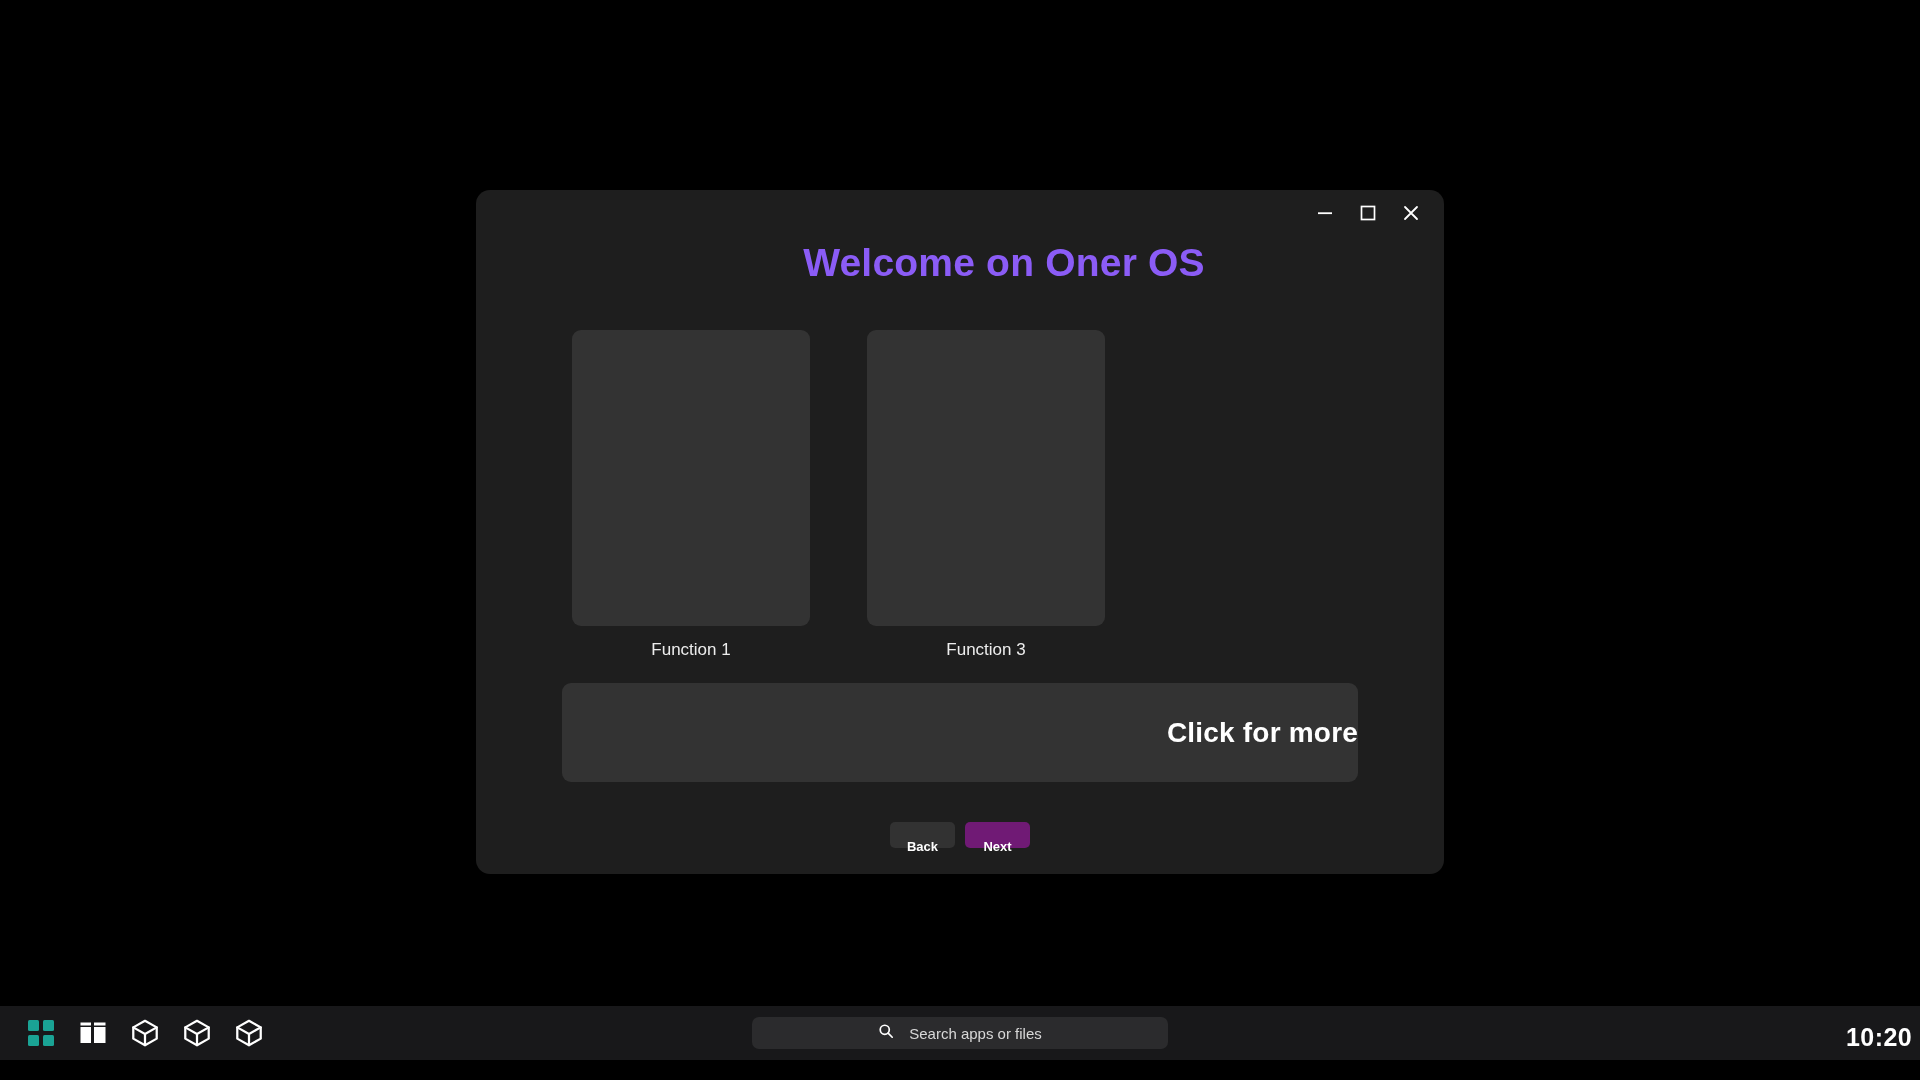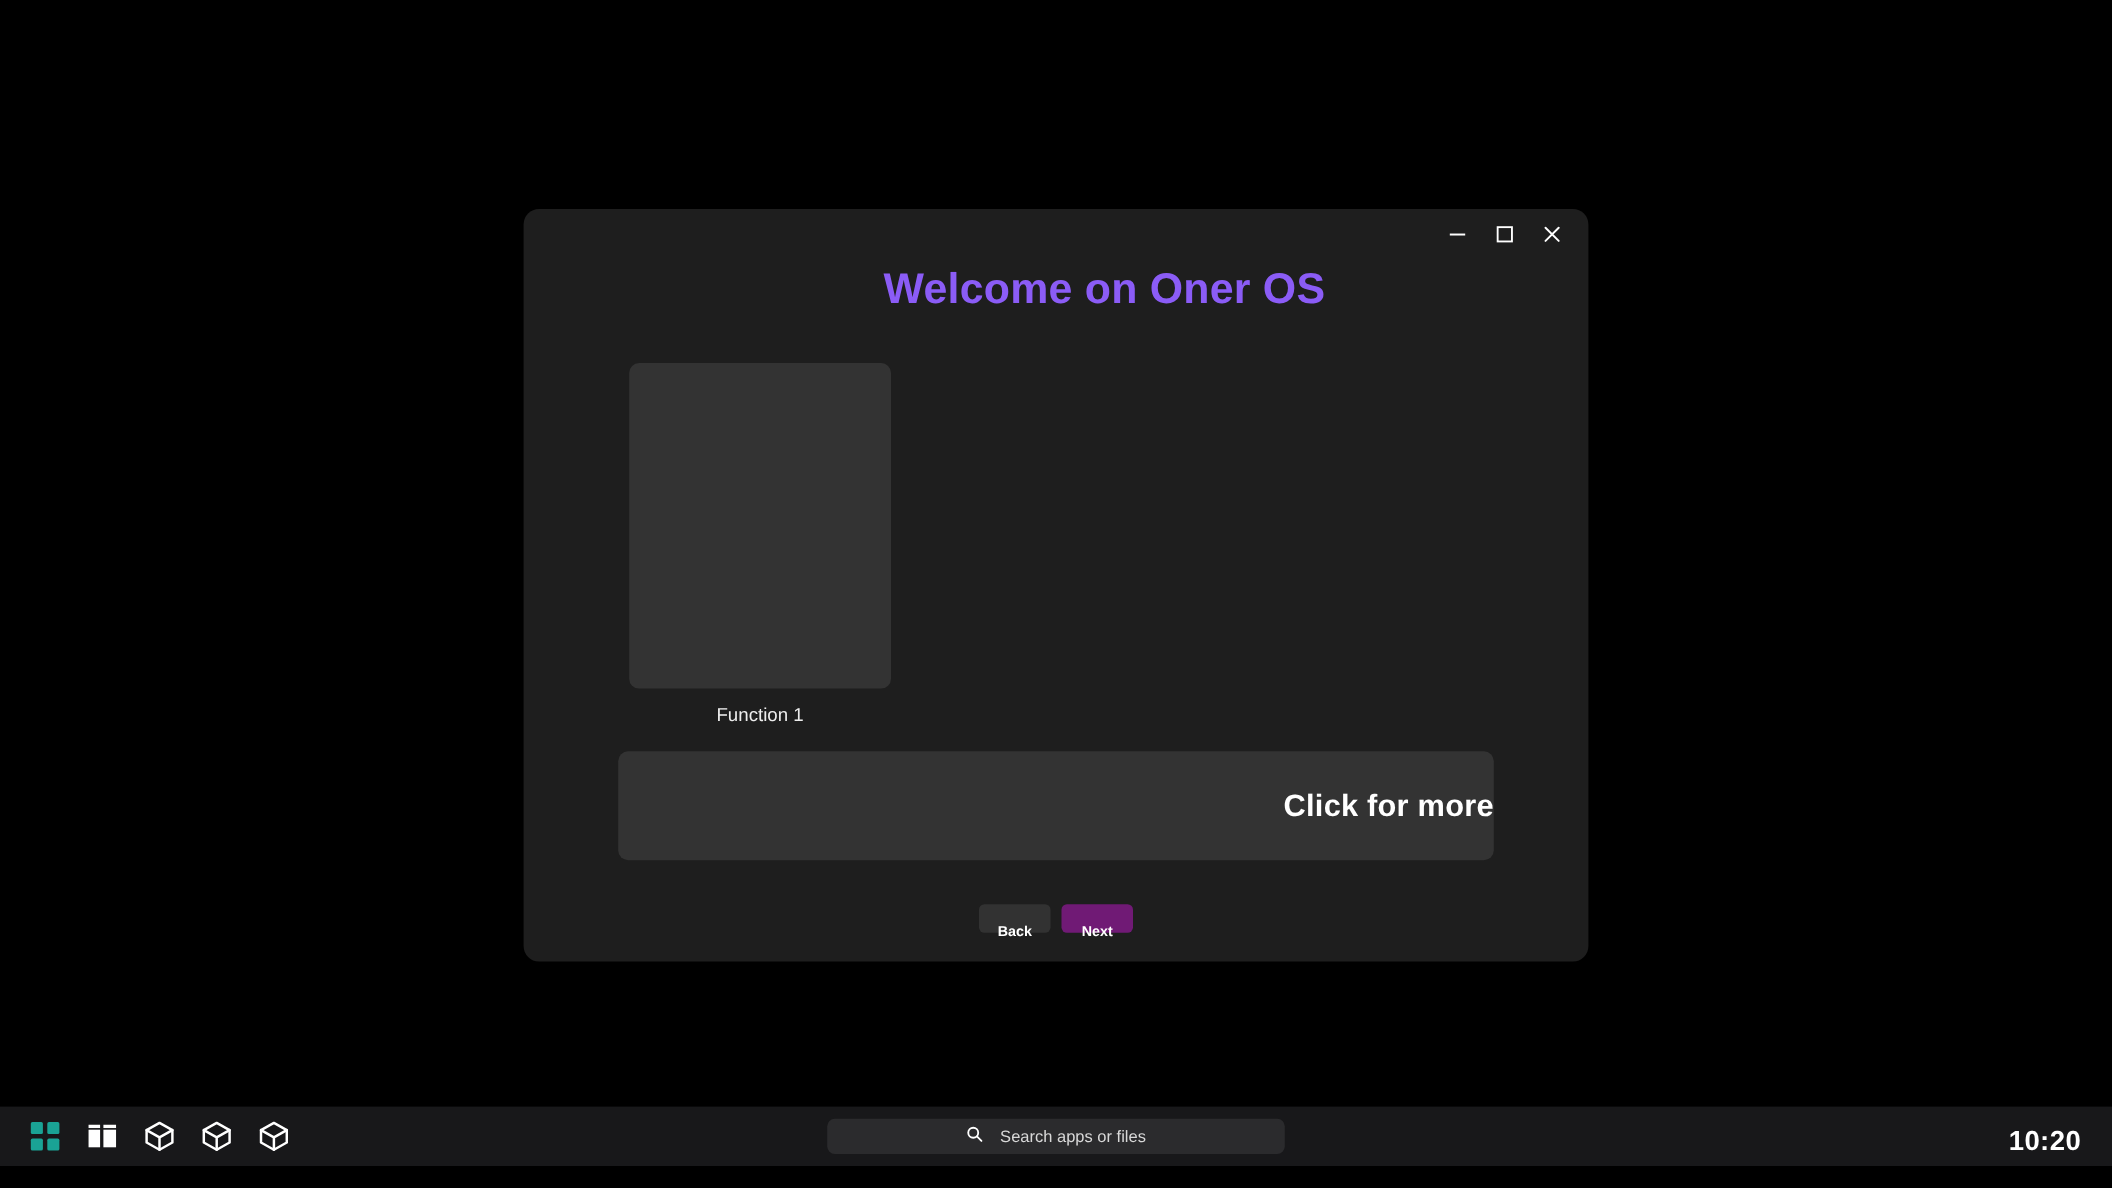--- a/index.html
+++ b/index.html
@@ -225,21 +225,21 @@
   }
 
   .search-placeholder {
     font-size: 15px;
     color: #d8d8d8;
     line-height: 1;
   }
 
   .taskbar-right {
     position: absolute;
-    right: 28px;
+    right: 8px;
     top: 0;
     height: 62px;
     display: flex;
     align-items: center;
   }
 
   .clock {
     font-size: 25px;
     font-weight: bold;
     color: #ffffff;
@@ -286,20 +286,24 @@
     <h1 class="window-title">Welcome on Oner OS</h1>
 
     <div class="cards-row">
 
       <div class="card-cell">
         <div class="card-box"></div>
         <div class="card-label">Function 1</div>
       </div>
 
 
+      <div class="card-cell">
+        <div class="card-box"></div>
+        <div class="card-label">Function 3</div>
+      </div>
 
     </div>
 
     <div class="more-panel">
       <span class="more-panel-text">Click for more</span>
     </div>
 
     <div class="footer-nav">
       <button class="nav-btn secondary">Back</button>
       <button class="nav-btn primary">Next</button>

